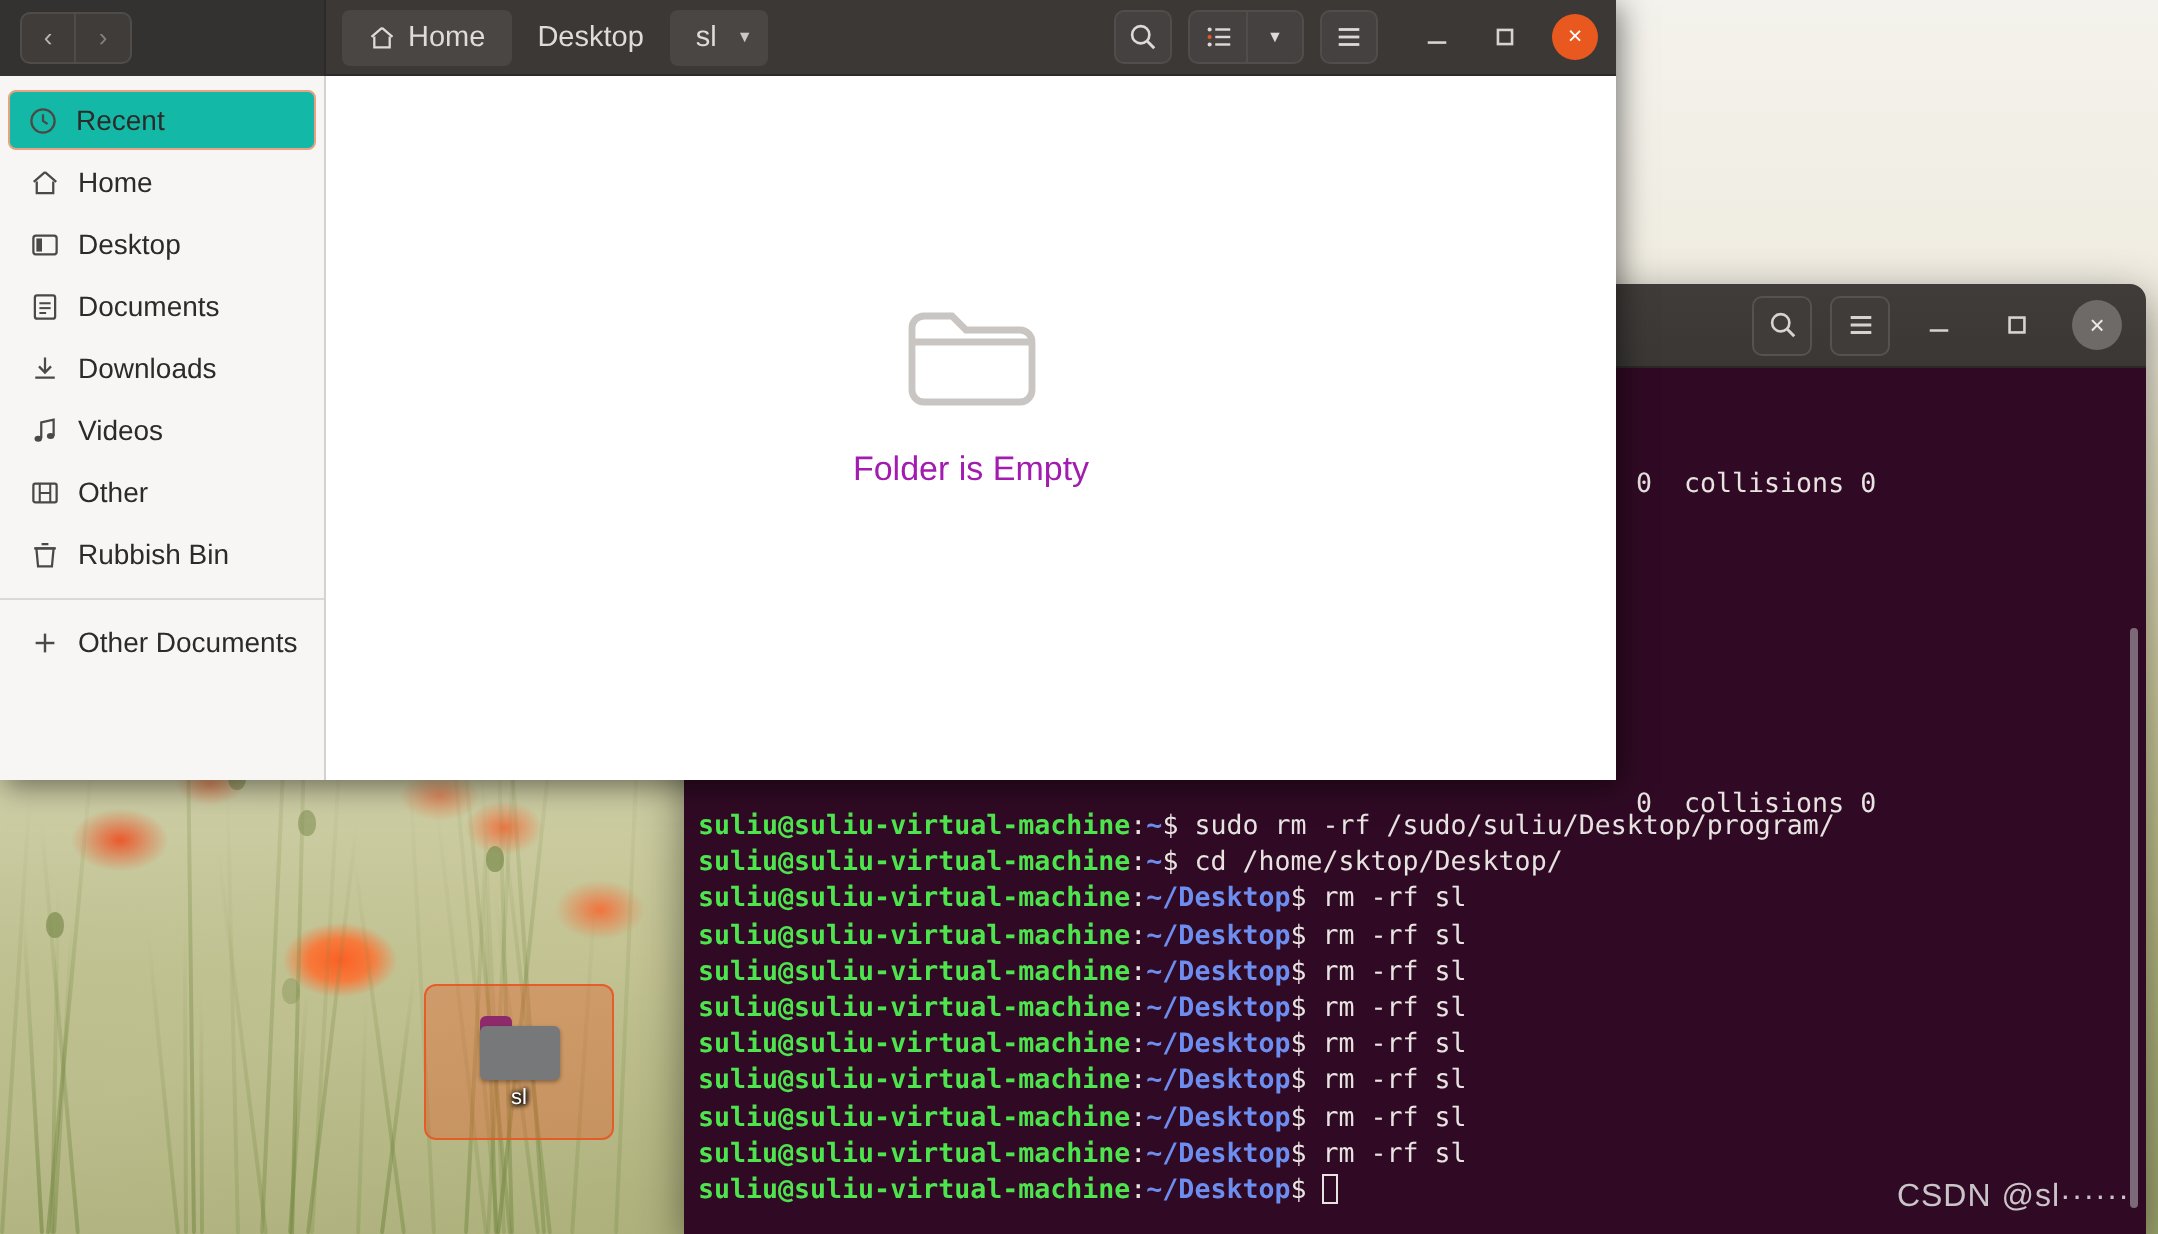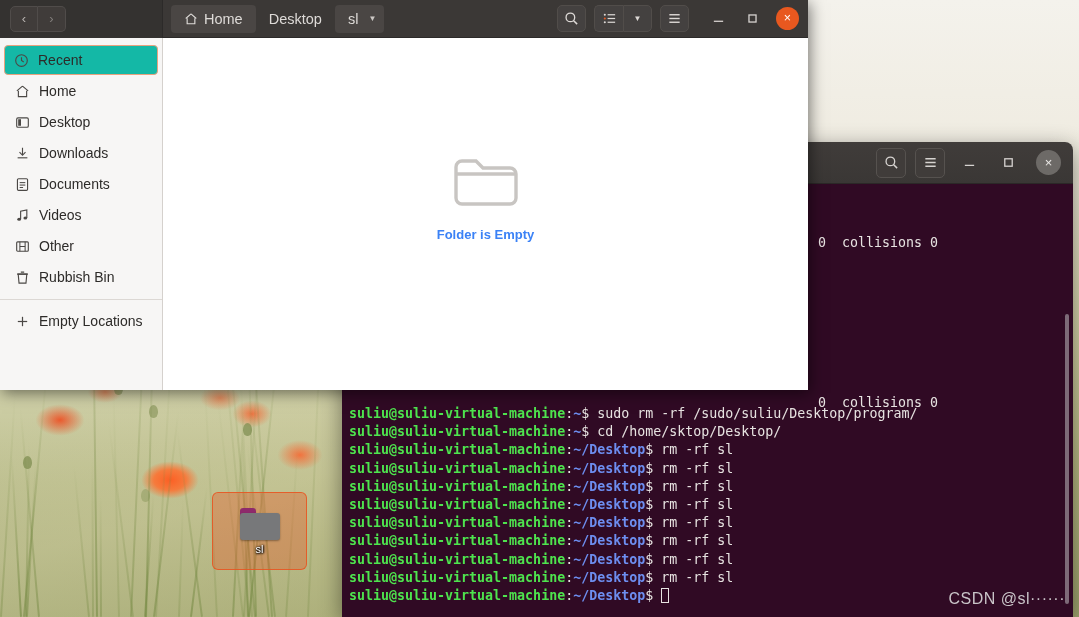--- a/index.html
+++ b/index.html
@@ -279,21 +279,21 @@
   }
   #files-content {
     flex: 1; height: 352px;
     background: #ffffff;
     display: flex; flex-direction: column;
     align-items: center; justify-content: center;
     padding-bottom: 34px;
   }
   #empty-folder-icon { margin-bottom: 14px; }
   #empty-label {
-    font-size: 13px; font-weight: bold; color: #3b82f6;
+    font-size: 17px; font-weight: normal; color: #a21caf;
   }
 </style>
 </head>
 <body>
 
 <div id="screen">
 
   <div id="wallpaper">
       <div class="stem" style="left: 529.158px; bottom: 0px; height: 248.982px; transform: rotate(-6.1524deg); opacity: 0.47;"></div>
       <div class="stem" style="left: 546.387px; bottom: 0px; height: 138.068px; transform: rotate(6.06193deg); opacity: 0.64;"></div>
@@ -580,40 +580,40 @@
               <svg width="15" height="15" viewBox="0 0 16 16">
                 <rect x="1.8" y="3" width="12.4" height="10" rx="1.4" fill="none" stroke="currentColor" stroke-width="1.2"></rect>
                 <rect x="3.4" y="4.5" width="3" height="7" fill="currentColor"></rect>
               </svg>
             </span>
             <span>Desktop</span>
           </div>
           <div class="side-item">
             <span class="side-icon">
               <svg width="15" height="15" viewBox="0 0 16 16">
-                <path d="M8 1.8 V9.6 M4.8 6.6 L8 9.9 L11.2 6.6" fill="none" stroke="currentColor" stroke-width="1.2"></path>
-                <path d="M2.8 12.6 H13.2" stroke="currentColor" stroke-width="1.2"></path>
-              </svg>
-            </span>
-            <span>Downloads</span>
-          </div>
-          <div class="side-item">
-            <span class="side-icon">
-              <svg width="15" height="15" viewBox="0 0 16 16">
                 <rect x="2.6" y="1.8" width="10.8" height="12.4" rx="1.2" fill="none" stroke="currentColor" stroke-width="1.2"></rect>
                 <line x1="5" y1="6" x2="11" y2="6" stroke="currentColor" stroke-width="1.1"></line>
                 <line x1="5" y1="8.6" x2="11" y2="8.6" stroke="currentColor" stroke-width="1.1"></line>
                 <line x1="5" y1="11.2" x2="8.6" y2="11.2" stroke="currentColor" stroke-width="1.1"></line>
               </svg>
             </span>
             <span>Documents</span>
           </div>
           <div class="side-item">
             <span class="side-icon">
               <svg width="15" height="15" viewBox="0 0 16 16">
+                <path d="M8 1.8 V9.6 M4.8 6.6 L8 9.9 L11.2 6.6" fill="none" stroke="currentColor" stroke-width="1.2"></path>
+                <path d="M2.8 12.6 H13.2" stroke="currentColor" stroke-width="1.2"></path>
+              </svg>
+            </span>
+            <span>Downloads</span>
+          </div>
+          <div class="side-item">
+            <span class="side-icon">
+              <svg width="15" height="15" viewBox="0 0 16 16">
                 <path d="M6 12 V3.4 L12.6 2 V10.6" fill="none" stroke="currentColor" stroke-width="1.2"></path>
                 <ellipse cx="4.4" cy="12.1" rx="2" ry="1.6" fill="currentColor"></ellipse>
                 <ellipse cx="11" cy="10.7" rx="2" ry="1.6" fill="currentColor"></ellipse>
               </svg>
             </span>
             <span>Videos</span>
           </div>
           <div class="side-item">
             <span class="side-icon">
               <svg width="15" height="15" viewBox="0 0 16 16">
@@ -635,21 +635,21 @@
             <span>Rubbish Bin</span>
           </div>
           <div class="side-sep"></div>
           <div class="side-item">
             <span class="side-icon">
               <svg width="15" height="15" viewBox="0 0 16 16">
                 <line x1="8" y1="3" x2="8" y2="13" stroke="currentColor" stroke-width="1.3"></line>
                 <line x1="3" y1="8" x2="13" y2="8" stroke="currentColor" stroke-width="1.3"></line>
               </svg>
             </span>
-            <span>Empty Locations</span>
+            <span>Other Documents</span>
           </div>
         </div>
       <div id="files-content">
         <div id="empty-folder-icon">
           <svg width="68" height="56" viewBox="0 0 68 56">
             <path d="M4 14 a6 6 0 0 1 6-6 h14 l7 7 h27 a6 6 0 0 1 6 6 v24 a6 6 0 0 1 -6 6 H10 a6 6 0 0 1 -6 -6 Z" fill="none" stroke="#c8c5c2" stroke-width="3.4"></path>
             <path d="M4 21 h60" fill="none" stroke="#c8c5c2" stroke-width="3.4"></path>
           </svg>
         </div>
         <div id="empty-label">Folder is Empty</div>

